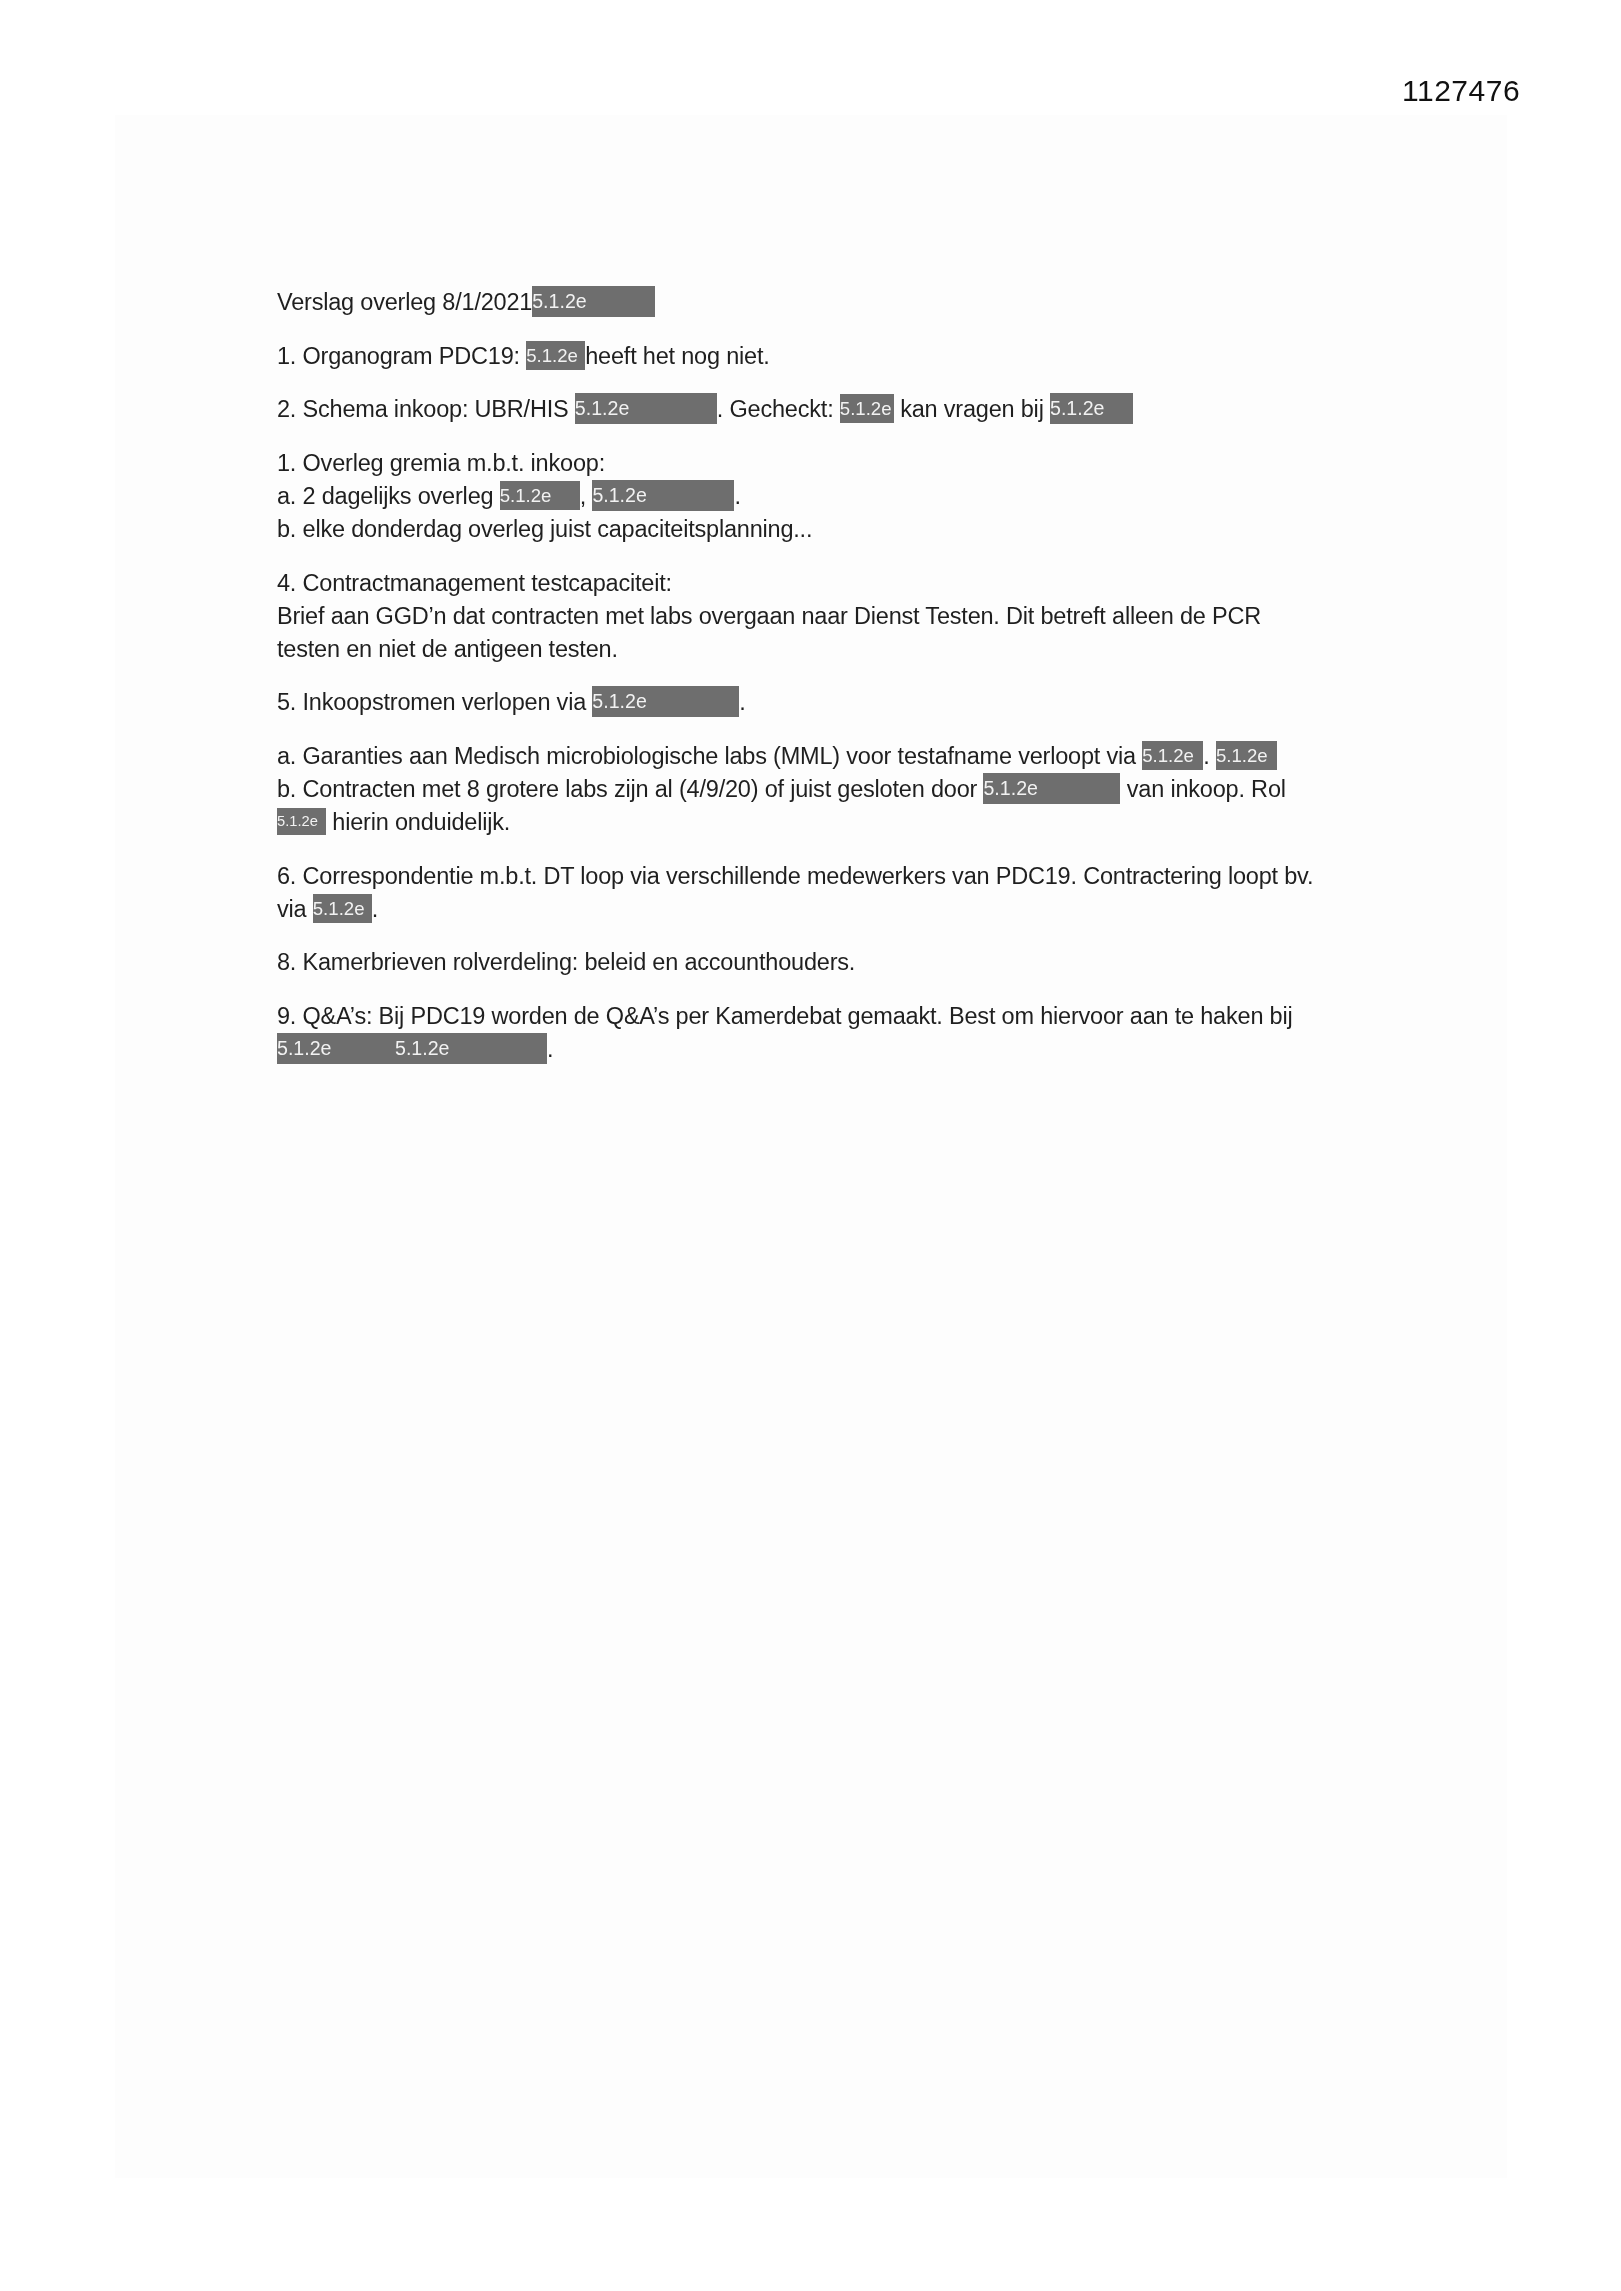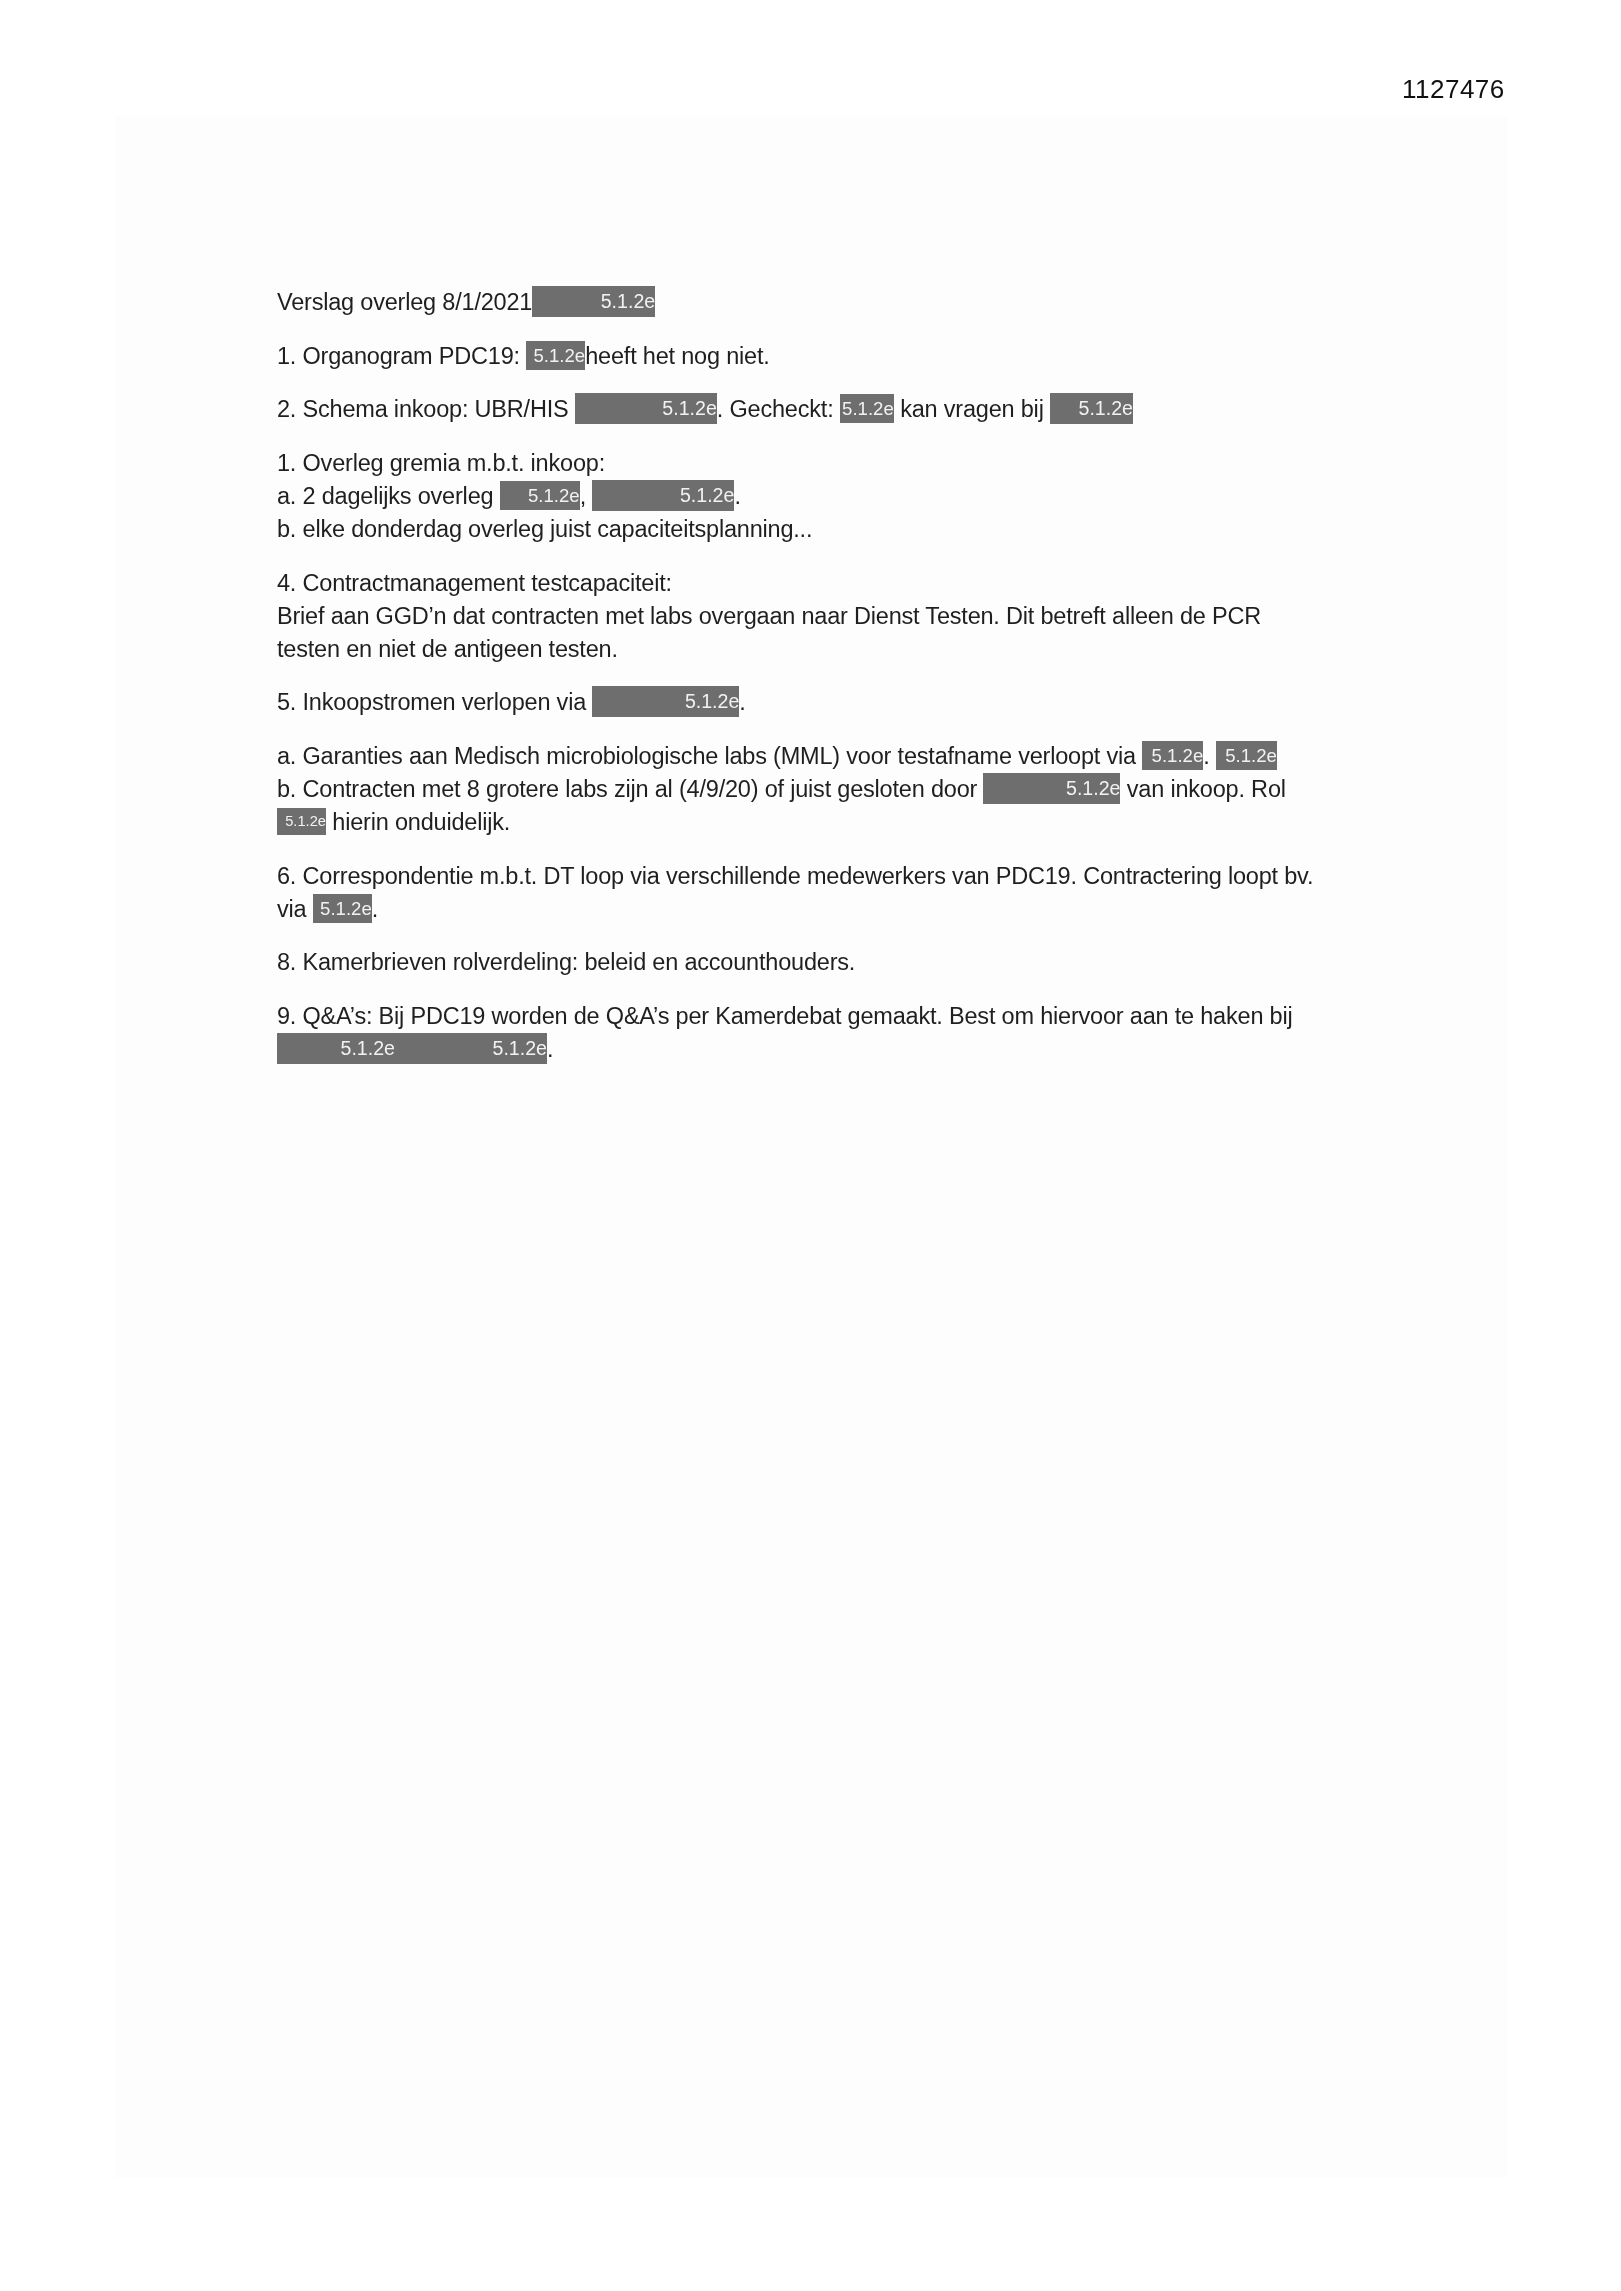--- a/index.html
+++ b/index.html
@@ -21,21 +21,21 @@
     left: 115px;
     top: 115px;
     width: 1392px;
     height: 2063px;
     background: #fdfdfd;
   }
   .doc-number {
     position: absolute;
     left: 1402px;
     top: 74px;
-    font-size: 26px;
+    font-size: 30px;
     letter-spacing: 0.5px;
     color: #111111;
   }
   .content {
     position: absolute;
     left: 277px;
     top: 286px;
     width: 1083px;
   }
   .paragraph {
@@ -45,21 +45,21 @@
     white-space: pre;
     font-size: 23.5px;
     line-height: 33px;
     letter-spacing: -0.2px;
     color: #1f1f1f;
   }
   .redaction {
     display: inline-block;
     background: #6e6e6e;
     color: #f2f2f2;
-    text-align: right;
+    text-align: left;
     font-size: 19.6px;
     height: 31px;
     line-height: 31px;
     vertical-align: -6.9px;
     letter-spacing: 0;
     overflow: hidden;
   }
   .redaction.tight {
     font-size: 18.6px;
     height: 29px;

